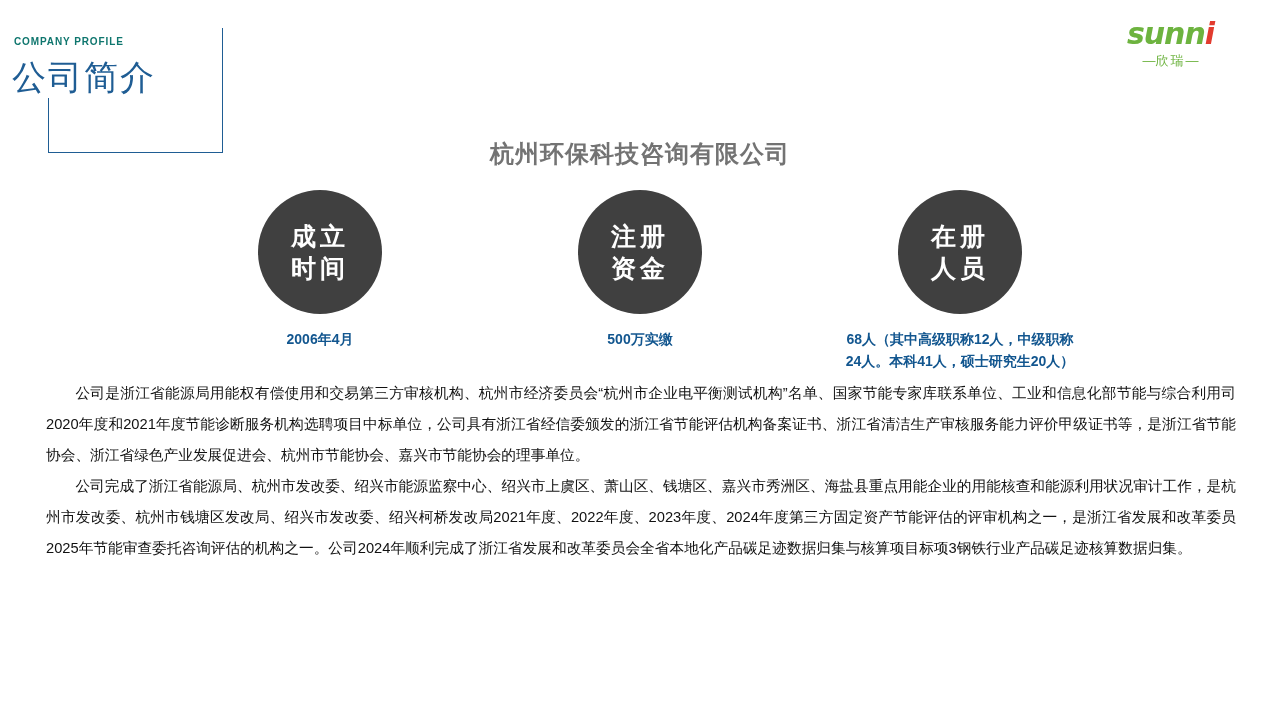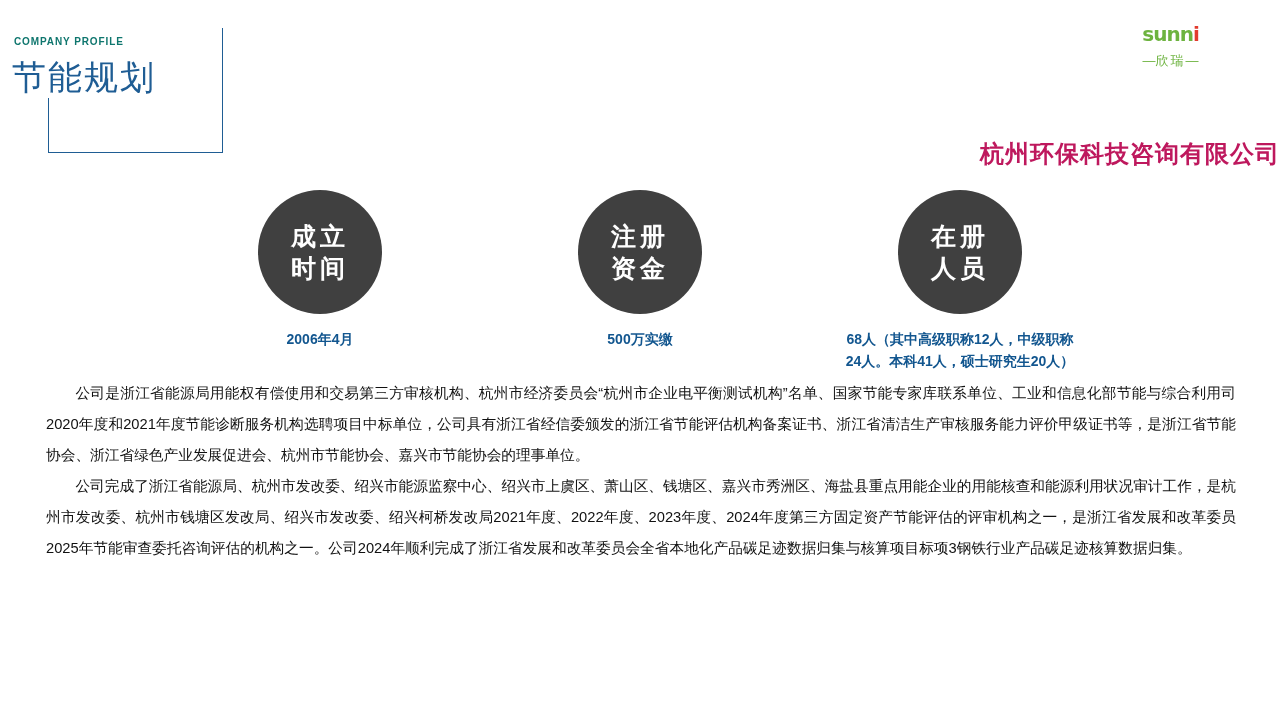--- a/index.html
+++ b/index.html
@@ -63,50 +63,51 @@
   
   .logo {
     position: absolute;
     right: 42px;
     top: 18px;
     width: 135px;
     height: 60px;
     text-align: center;
   }
   .logo-word {
-    font-size: 20px;
+    font-size: 30px;
     font-weight: bold;
     color: #6db33f;
     letter-spacing: -1px;
     line-height: 32px;
     font-family: "DejaVu Sans", sans-serif;
+    font-style: italic;
   }
   .logo-word .tick {
     color: #e23b2e;
   }
   .logo-sub {
     margin-top: 2px;
     font-size: 13px;
     color: #6db33f;
     letter-spacing: 2px;
     white-space: nowrap;
   }
   .logo-sub .dash {
     letter-spacing: 0;
   }
   
   .company-name {
     position: absolute;
     left: 0;
     right: 0;
     top: 138px;
-    text-align: right;
+    text-align: center;
     font-size: 24px;
     font-weight: bold;
-    color: #be185d;
+    color: #737373;
     letter-spacing: 1px;
   }
   
   .circles {
     position: absolute;
     left: 170px;
     right: 60px;
     top: 190px;
     height: 180px;
   }
@@ -164,21 +165,21 @@
   }
 </style>
 </head>
 <body>
 
 <div class="header-block">
   <div class="header-frame"></div>
 </div>
 <div class="header-mask"></div>
 <div class="header-en">COMPANY PROFILE</div>
-<div class="header-cn">节能规划</div>
+<div class="header-cn">公司简介</div>
 
 <div class="logo">
   <div class="logo-word"><span>sunn</span><span class="tick">i</span></div>
   <div class="logo-sub"><span class="dash">—</span><span>欣瑞</span><span class="dash">—</span></div>
 </div>
 
 <div class="company-name">杭州环保科技咨询有限公司</div>
 
 <div class="circles">
   <div class="circle-item c1">

